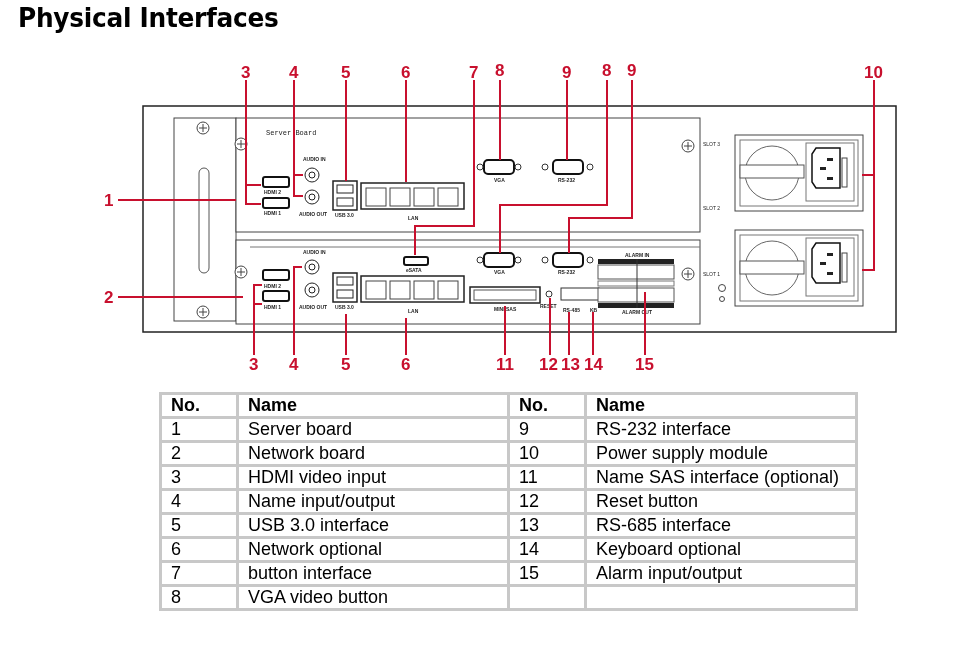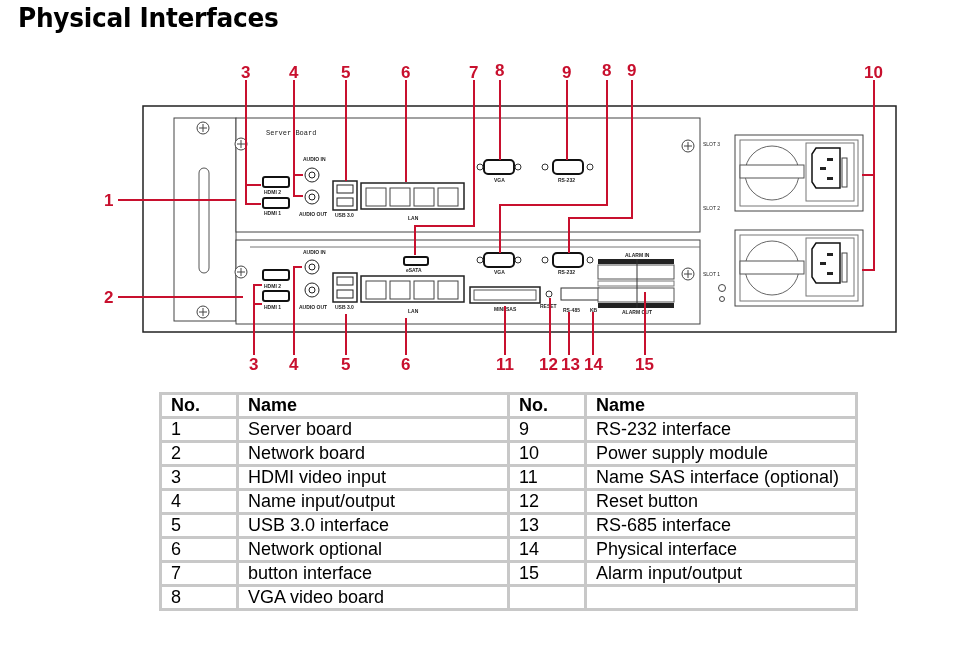--- a/index.html
+++ b/index.html
@@ -282,28 +282,28 @@
     <tr>
         <td>5</td>
         <td>USB 3.0 interface</td>
         <td>13</td>
         <td>RS-685 interface</td>
       </tr>
     <tr>
         <td>6</td>
         <td>Network optional</td>
         <td>14</td>
-        <td>Physical interface</td>
+        <td>Keyboard optional</td>
       </tr>
     <tr>
         <td>7</td>
         <td>button interface</td>
         <td>15</td>
         <td>Alarm input/output</td>
       </tr>
     <tr>
         <td>8</td>
-        <td>VGA video board</td>
+        <td>VGA video button</td>
         <td></td>
         <td></td>
       </tr>
   </tbody>
 </table>
 
 </body></html>

